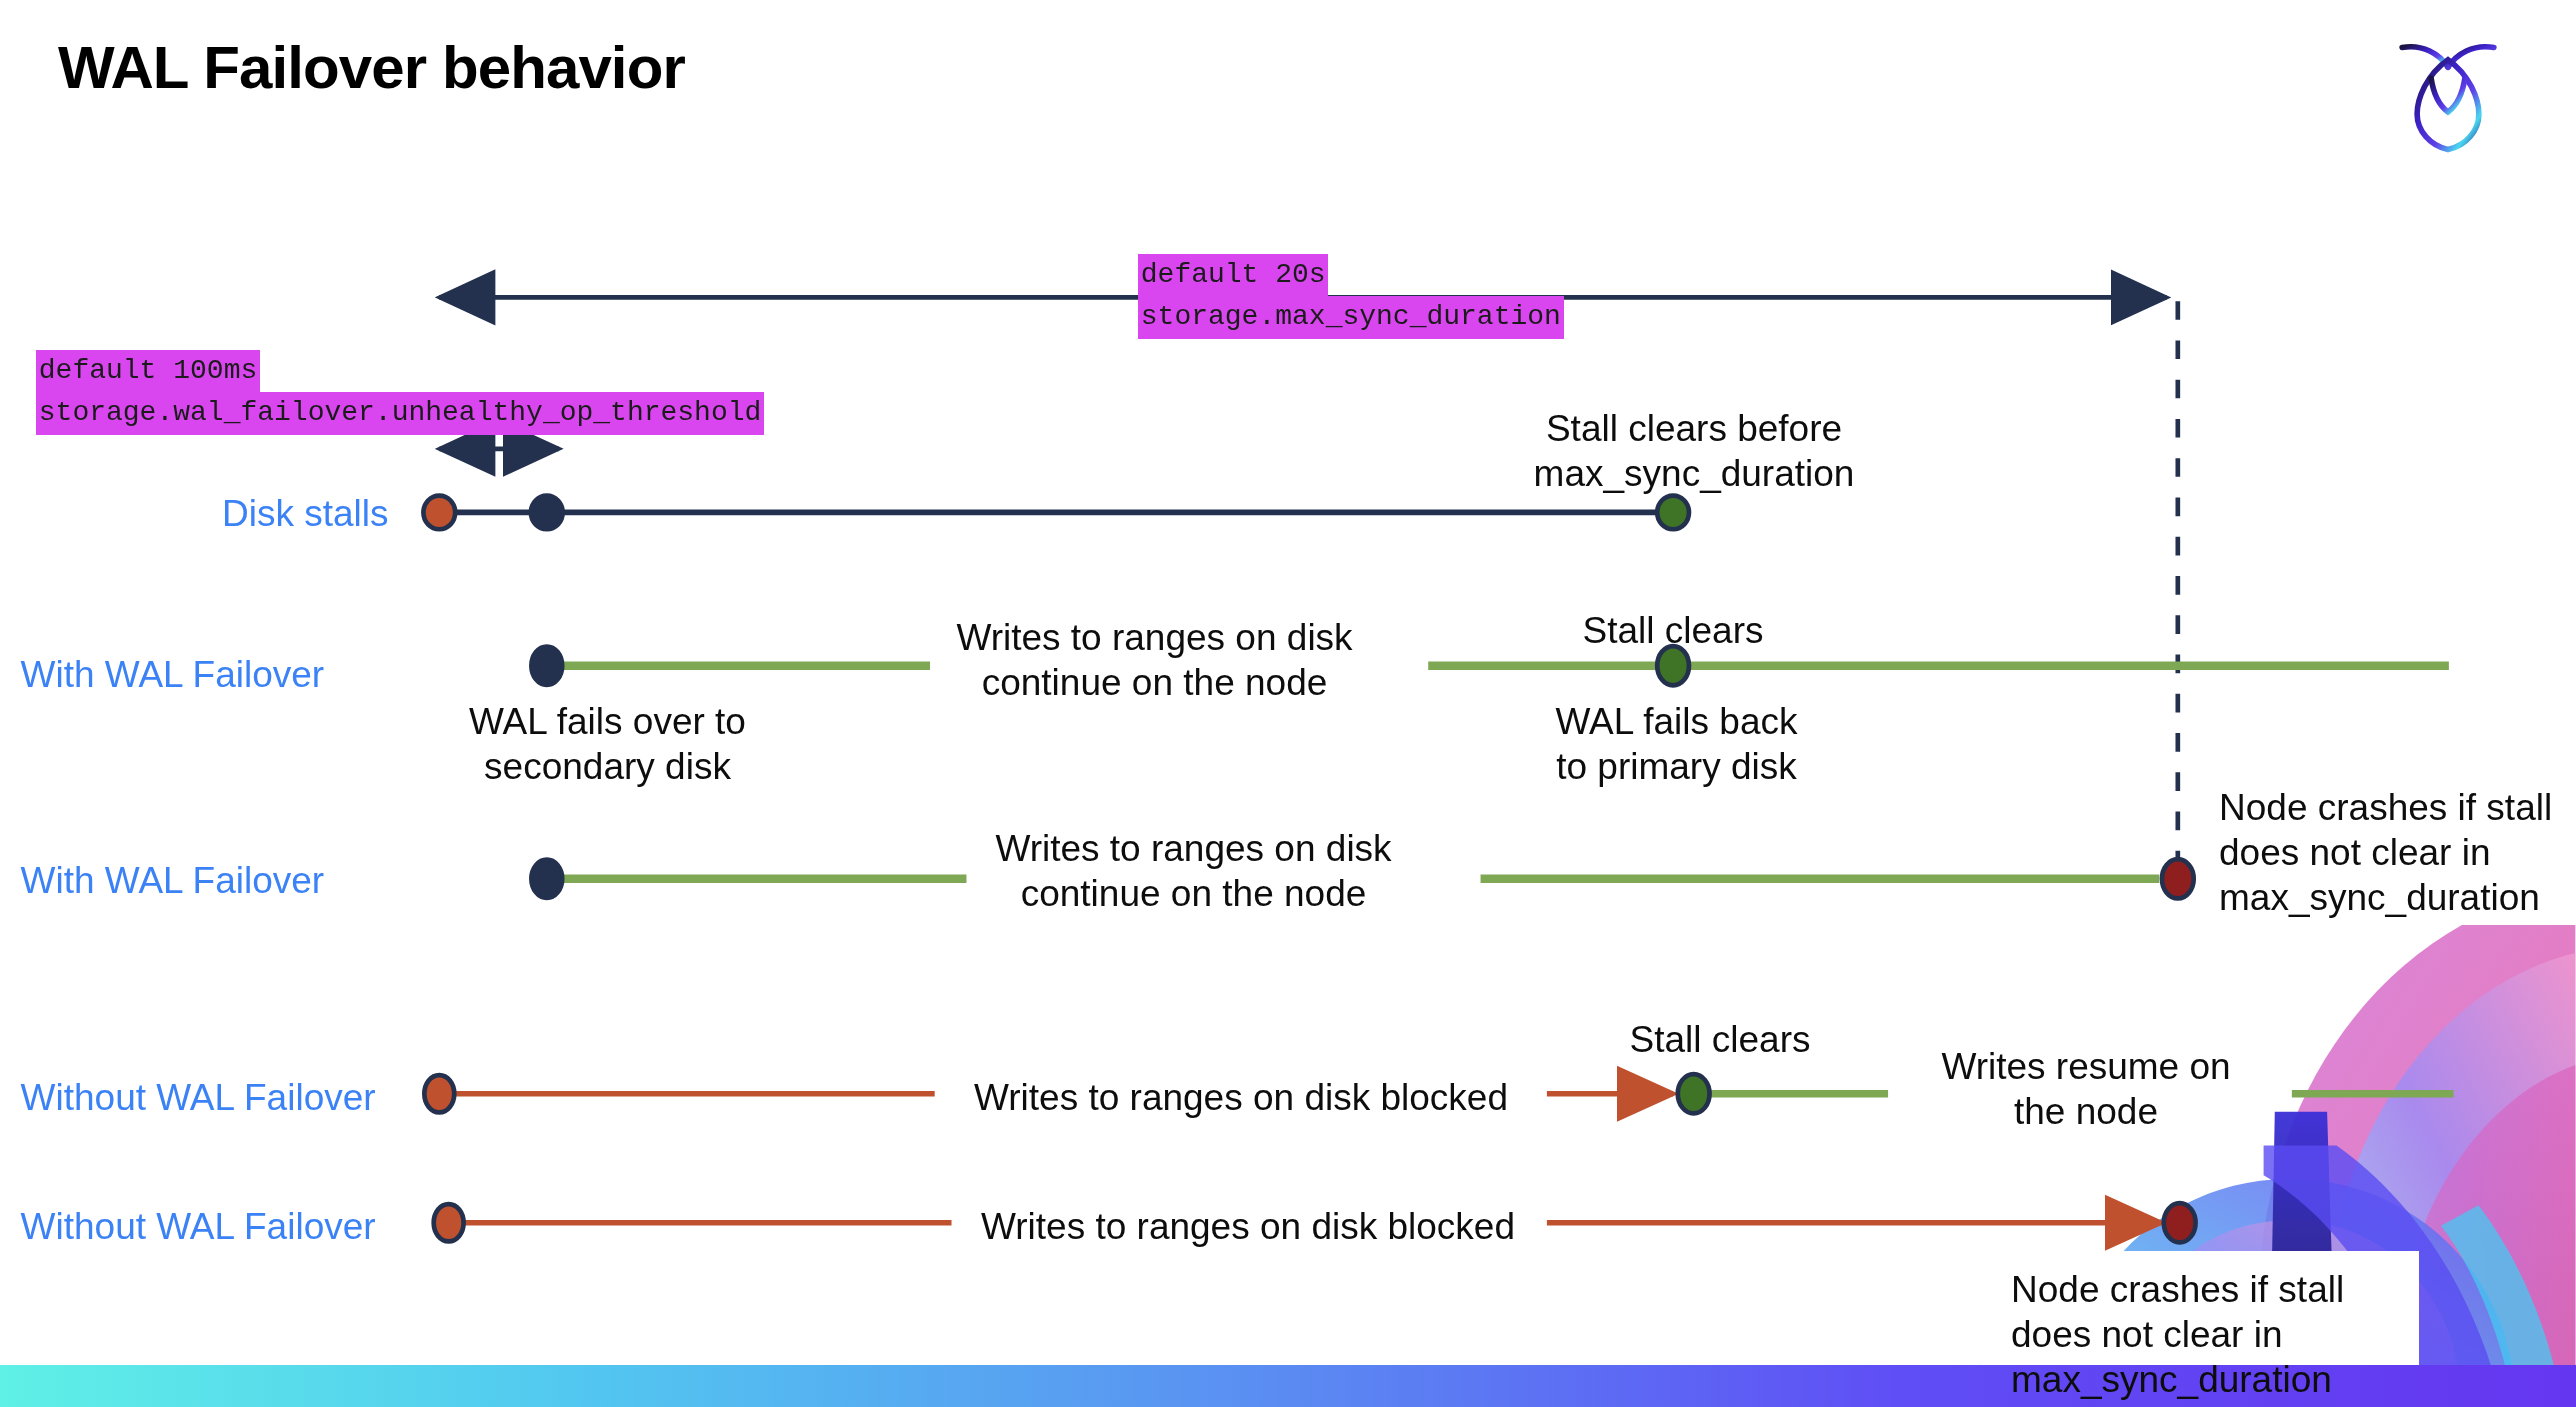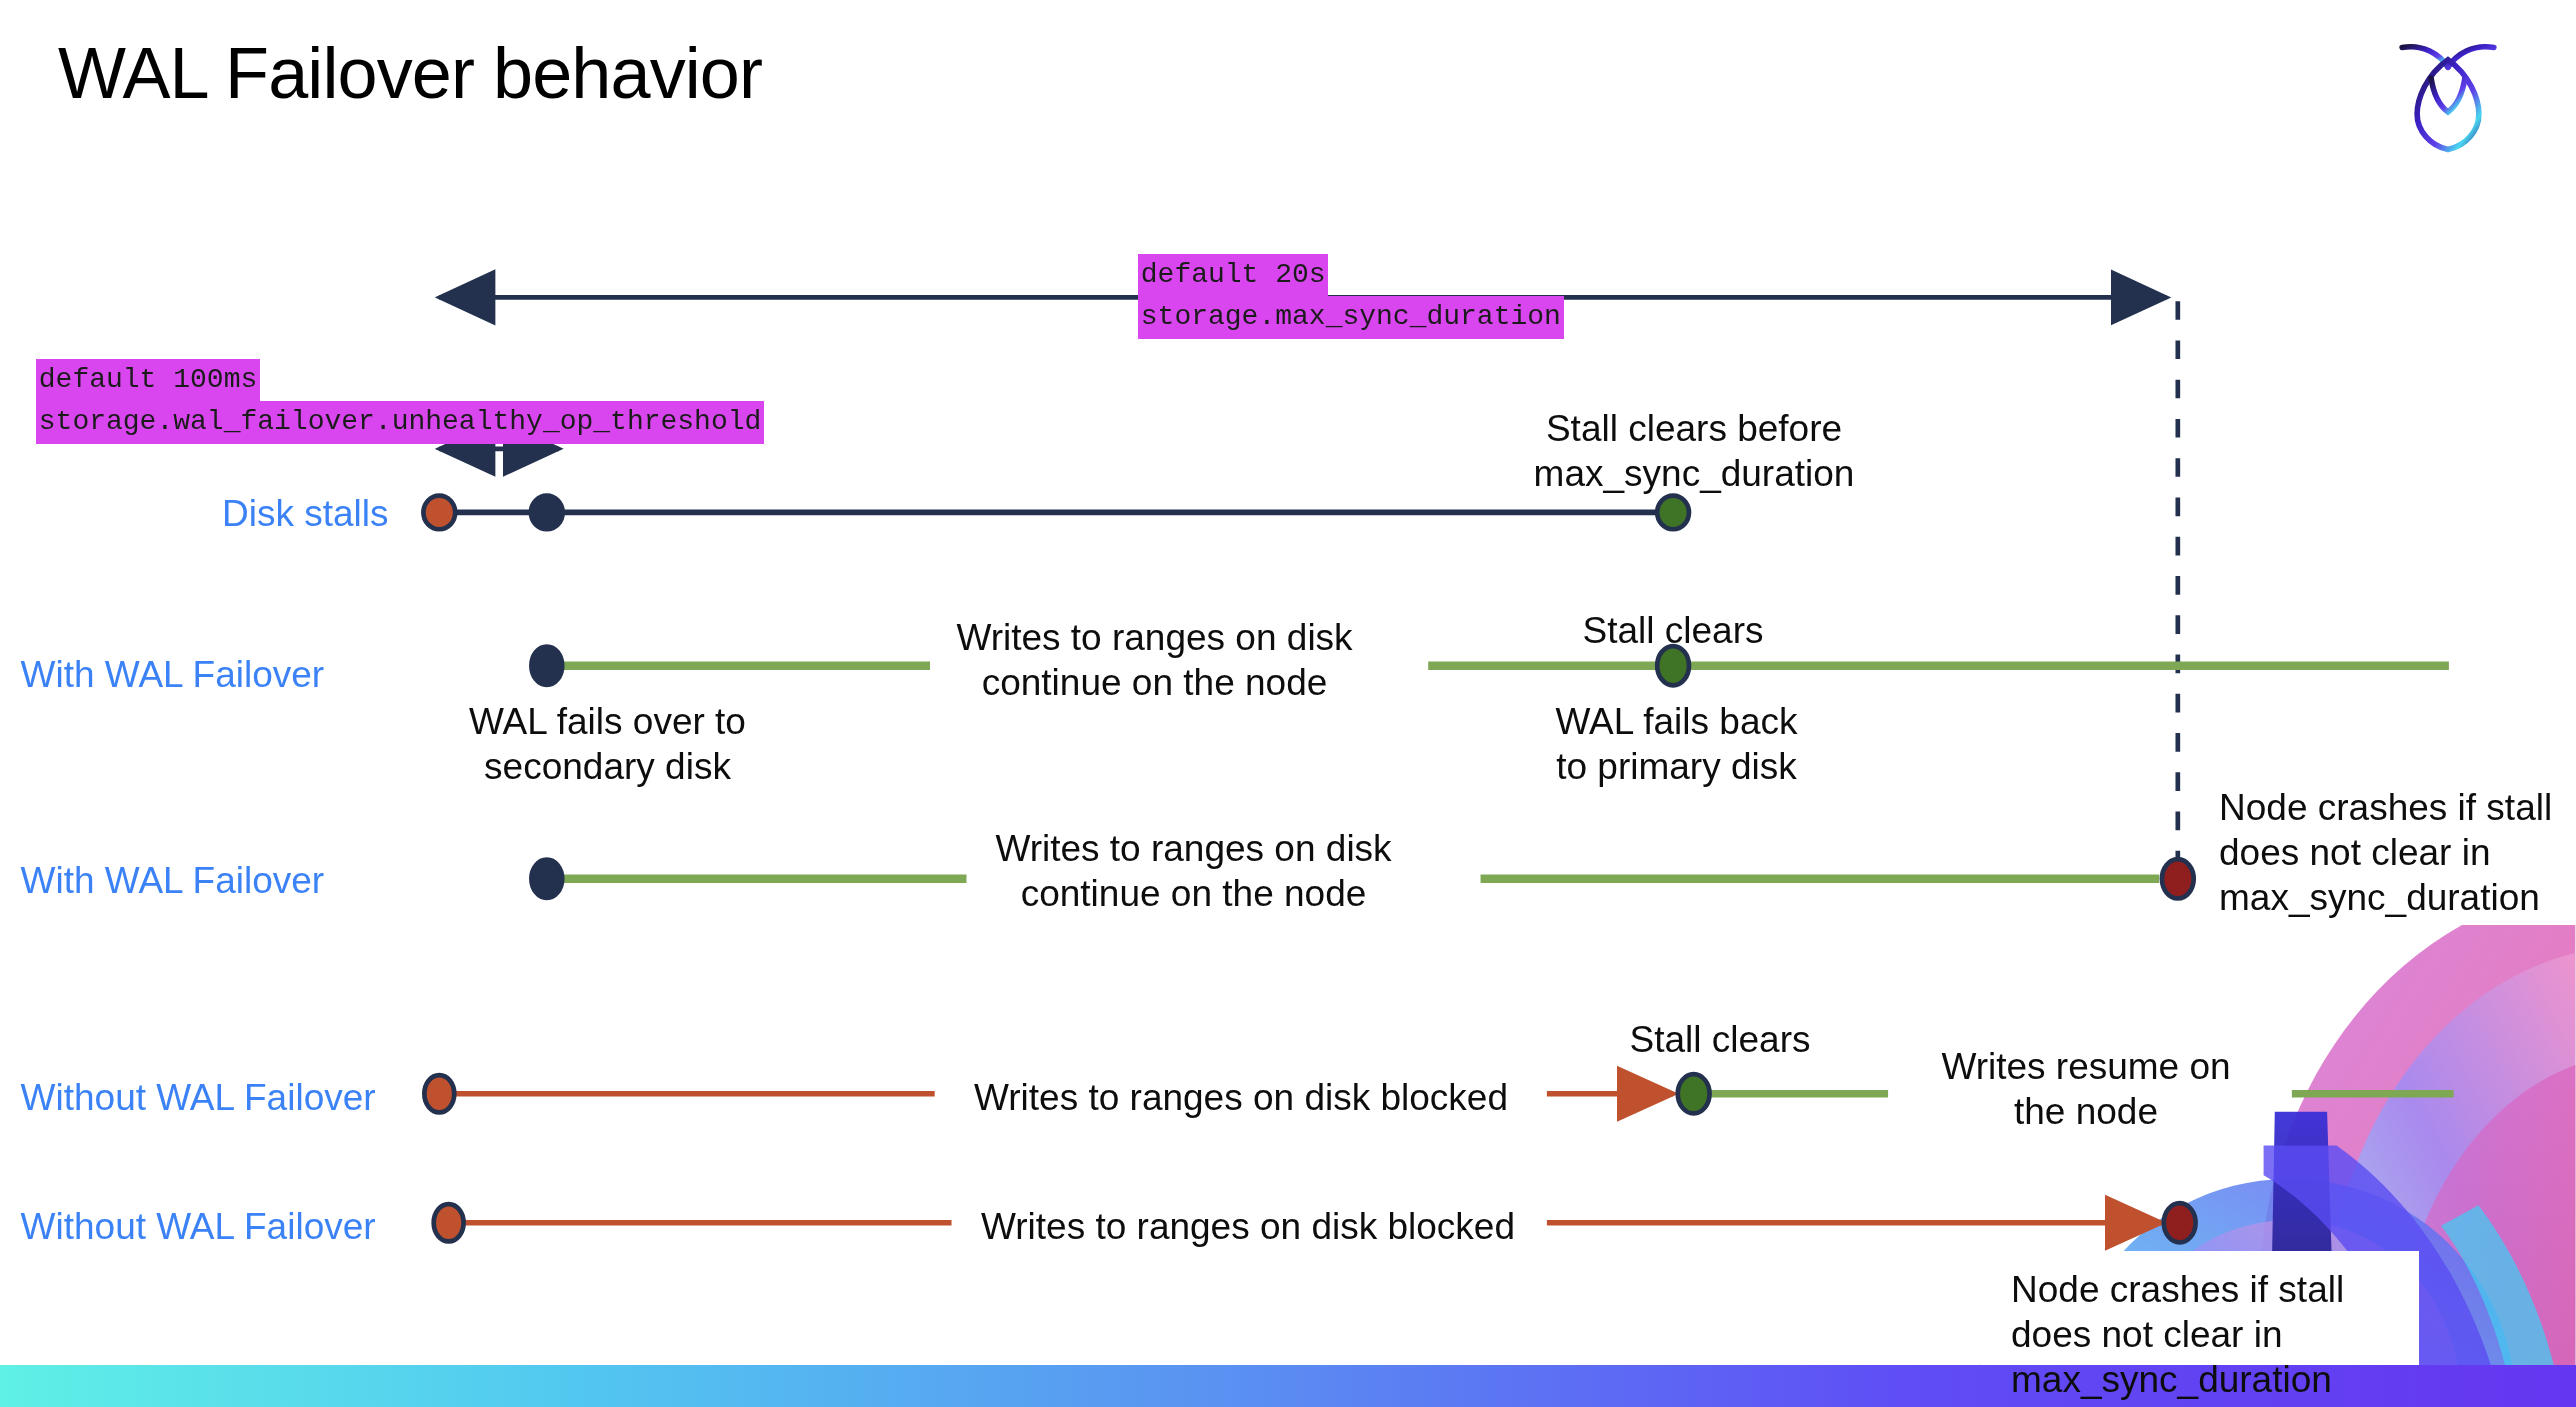--- a/index.html
+++ b/index.html
@@ -6,21 +6,21 @@
   body{
     width:2576px;height:1408px;position:relative;overflow:hidden;
     font-family:"Liberation Sans", sans-serif;
     color:#000000;
   }
   .abs{position:absolute;}
 
   
   #page-title{
     left:58px; top:36px;
-    font-size:72px; font-weight:normal; letter-spacing:-0.9px;
+    font-size:60px; font-weight:bold; letter-spacing:-0.9px;
     line-height:1.05; color:#000;
     white-space:nowrap;
   }
 
   
   #brand-logo{ left:2389px; top:26px; width:118px; height:131px; }
 
   
   .code-note{
     font-family:"Liberation Mono", monospace;
@@ -172,21 +172,21 @@
     <path d="M45 56 C48 76 55 86 63 92 C71 86 78 76 81 56"></path>
     <path d="M63 92 L63 132"></path>
   </g>
 </svg>
 
 <div class="abs code-note" style="left:1138px; top:254px;">
   <span>default 20s</span><br>
   <span>storage.max_sync_duration</span>
 </div>
 
-<div class="abs code-note" style="left:36px; top:359px;">
+<div class="abs code-note" style="left:36px; top:350px;">
   <span>default 100ms</span><br>
   <span>storage.wal_failover.unhealthy_op_threshold</span>
 </div>
 
 <div class="abs row-label" style="left:222px; top:493px;">Disk stalls</div>
 <div class="abs row-label" style="left:20.6px;  top:654px;">With WAL Failover</div>
 <div class="abs row-label" style="left:20.6px;  top:860px;">With WAL Failover</div>
 <div class="abs row-label" style="left:20.6px;  top:1077px;">Without WAL Failover</div>
 <div class="abs row-label" style="left:20.6px;  top:1206px;">Without WAL Failover</div>
 

